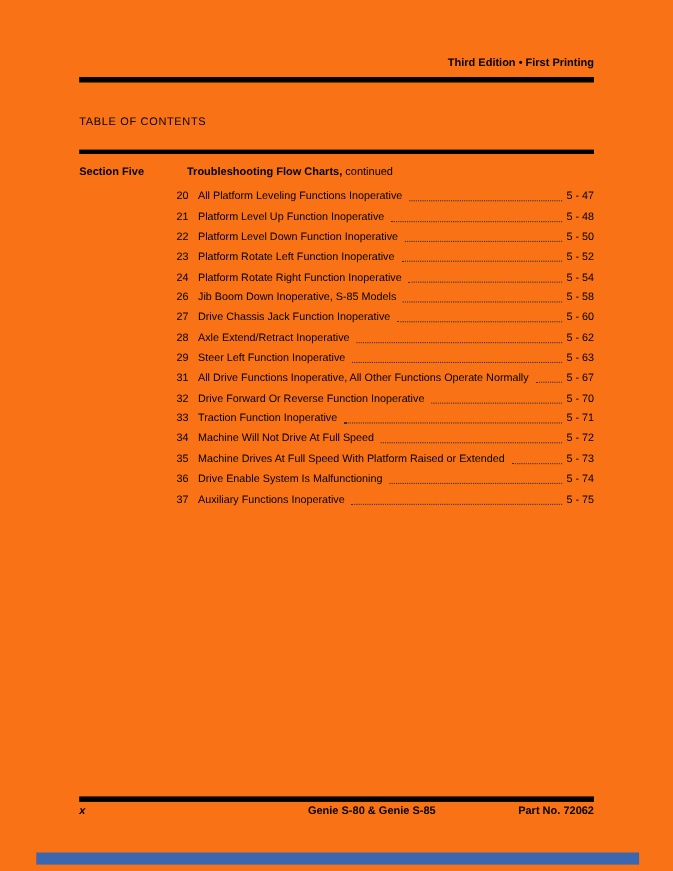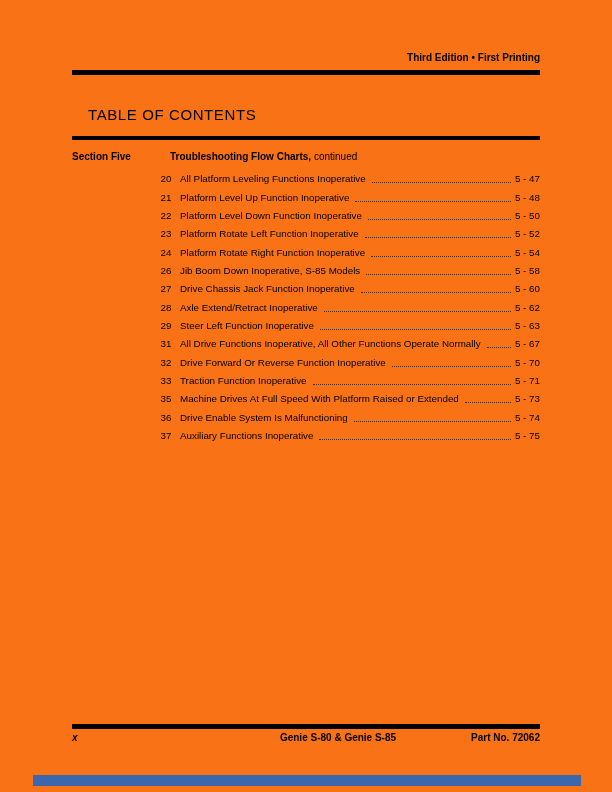--- a/index.html
+++ b/index.html
@@ -24,23 +24,22 @@
 
   .rule { position: absolute; left: 72px; right: 72px; background: #000; }
   .rule-top    { top: 70px;  height: 5px; }
   .rule-mid    { top: 136px; height: 4px; }
   .rule-footer { top: 724px; height: 5px; }
 
   .toc-heading {
     position: absolute;
     top: 106px;
     left: 72px;
-    font-size: 15px;
+    font-size: 10px;
     letter-spacing: 0.6px;
-    margin-left: 16px;
   }
 
   .content {
     position: absolute;
     top: 151px;
     left: 72px;
     right: 72px;
   }
 
   .section-row { display: flex; font-size: 10px; margin-bottom: 5px; }
@@ -174,20 +173,26 @@
         <span class="leader"></span>
         <span class="pg">5 - 70</span>
       </div>
       <div class="toc-row">
         <span class="num">33</span>
         <span class="title">Traction Function Inoperative</span>
         <span class="leader"></span>
         <span class="pg">5 - 71</span>
       </div>
       <div class="toc-row">
+        <span class="num">34</span>
+        <span class="title">Machine Will Not Drive At Full Speed</span>
+        <span class="leader"></span>
+        <span class="pg">5 - 72</span>
+      </div>
+      <div class="toc-row">
         <span class="num">35</span>
         <span class="title">Machine Drives At Full Speed With Platform Raised or Extended</span>
         <span class="leader"></span>
         <span class="pg">5 - 73</span>
       </div>
       <div class="toc-row">
         <span class="num">36</span>
         <span class="title">Drive Enable System Is Malfunctioning</span>
         <span class="leader"></span>
         <span class="pg">5 - 74</span>

